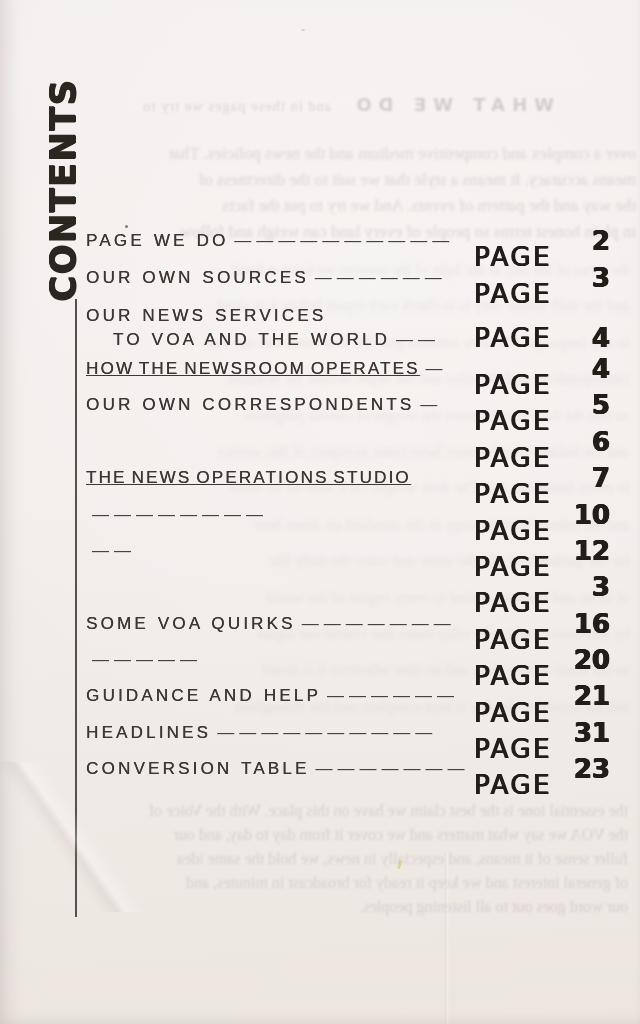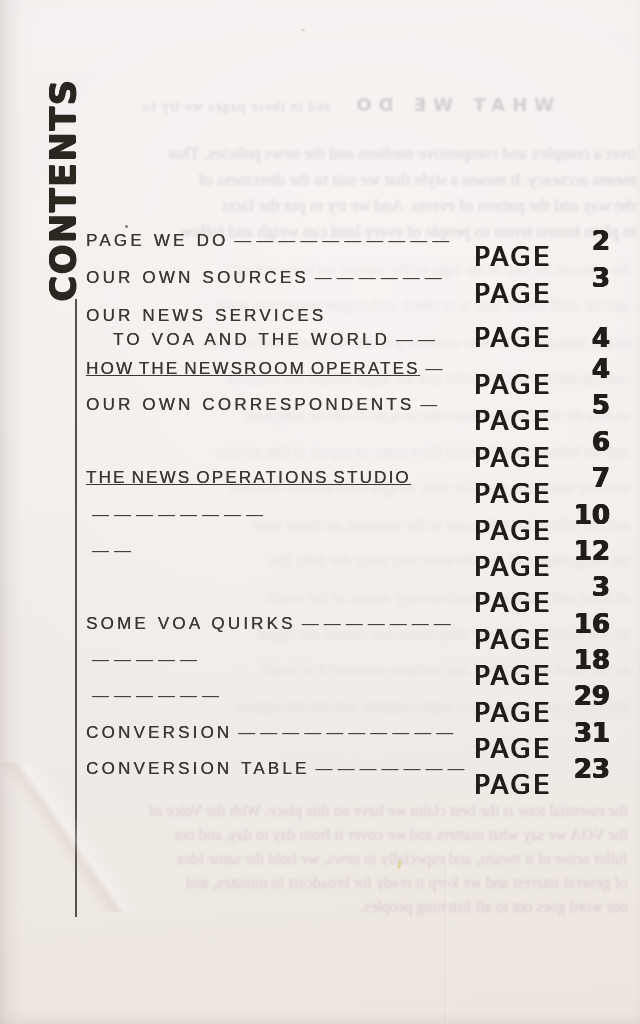--- a/index.html
+++ b/index.html
@@ -243,38 +243,39 @@
   </div>
 
   <div class="row">
     <div class="titles">
       <div class="l1">
         <span class="d">—————</span>
       </div>
 
     </div>
     <div class="page-word">PAGE</div>
-    <div class="page-num">18</div>
-  </div>
-
-  <div class="row">
-    <div class="titles">
-      <div class="l1">
+    <div class="page-num">20</div>
+  </div>
+
+  <div class="row">
+    <div class="titles">
+      <div class="l1">
+        <span class="t">GUIDANCE AND HELP</span>
         <span class="d">——————</span>
       </div>
 
     </div>
     <div class="page-word">PAGE</div>
-    <div class="page-num">29</div>
-  </div>
-
-  <div class="row">
-    <div class="titles">
-      <div class="l1">
-        <span class="t">CONVERSION</span>
+    <div class="page-num">21</div>
+  </div>
+
+  <div class="row">
+    <div class="titles">
+      <div class="l1">
+        <span class="t">HEADLINES</span>
         <span class="d">——————————</span>
       </div>
 
     </div>
     <div class="page-word">PAGE</div>
     <div class="page-num">31</div>
   </div>
 
   <div class="row">
     <div class="titles">

